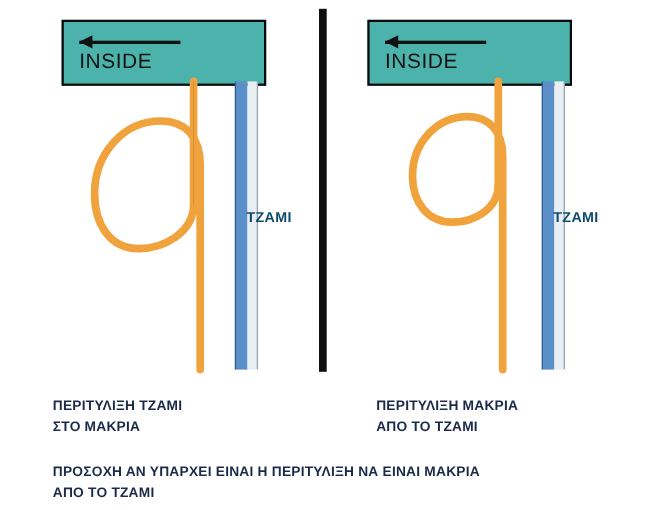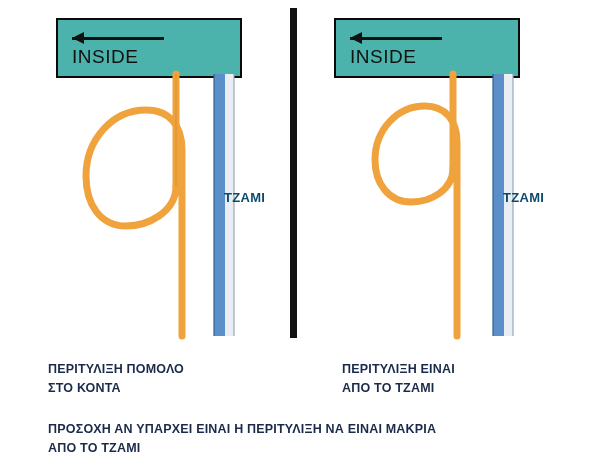--- a/index.html
+++ b/index.html
@@ -147,22 +147,22 @@
                  C170,110 182,126 182,150
                  L182,336"></path>
       </g>
       <g fill="none" stroke="#b87a22" stroke-width="0.8" opacity="0.55">
         <path d="M176,74 L176,186"></path>
       </g>
     </svg>
 
     <div class="glass-label" style="left:224px; top:190px;">ΤΖΑΜΙ</div>
 
-    <div class="caption" style="left:48px; top:360px;">ΠΕΡΙΤΥΛΙΞΗ ΠΟΜΟΛΟ</div>
-    <div class="caption" style="left:48px; top:379px;">ΣΤΟ ΚΟΝΤΑ</div>
+    <div class="caption" style="left:48px; top:360px;">ΠΕΡΙΤΥΛΙΞΗ ΤΖΑΜΙ</div>
+    <div class="caption" style="left:48px; top:379px;">ΣΤΟ ΜΑΚΡΙΑ</div>
   </div>
 
   <div class="divider"></div>
 
   <div class="panel panel-right">
 
     <div class="frame-bar" style="left:37px; top:18px; width:182px; height:56px;">
       <div class="arrow-row">
         <div class="arrow-line"></div>
         <div class="arrow-head"></div>
@@ -183,21 +183,21 @@
         <path d="M156,168 C156,190 134,202 114,202
                  C92,202 78,184 78,160
                  C78,130 100,106 128,106
                  C148,106 160,120 160,142
                  L160,336"></path>
       </g>
     </svg>
 
     <div class="glass-label" style="left:206px; top:190px;">ΤΖΑΜΙ</div>
 
-    <div class="caption" style="left:45px; top:360px;">ΠΕΡΙΤΥΛΙΞΗ ΕΙΝΑΙ</div>
+    <div class="caption" style="left:45px; top:360px;">ΠΕΡΙΤΥΛΙΞΗ ΜΑΚΡΙΑ</div>
     <div class="caption" style="left:45px; top:379px;">ΑΠΟ ΤΟ ΤΖΑΜΙ</div>
   </div>
 
   <div class="footnote">
     <div>ΠΡΟΣΟΧΗ ΑΝ ΥΠΑΡΧΕΙ ΕΙΝΑΙ Η ΠΕΡΙΤΥΛΙΞΗ ΝΑ ΕΙΝΑΙ ΜΑΚΡΙΑ</div>
     <div>ΑΠΟ ΤΟ ΤΖΑΜΙ</div>
   </div>
 
 </div>
 

